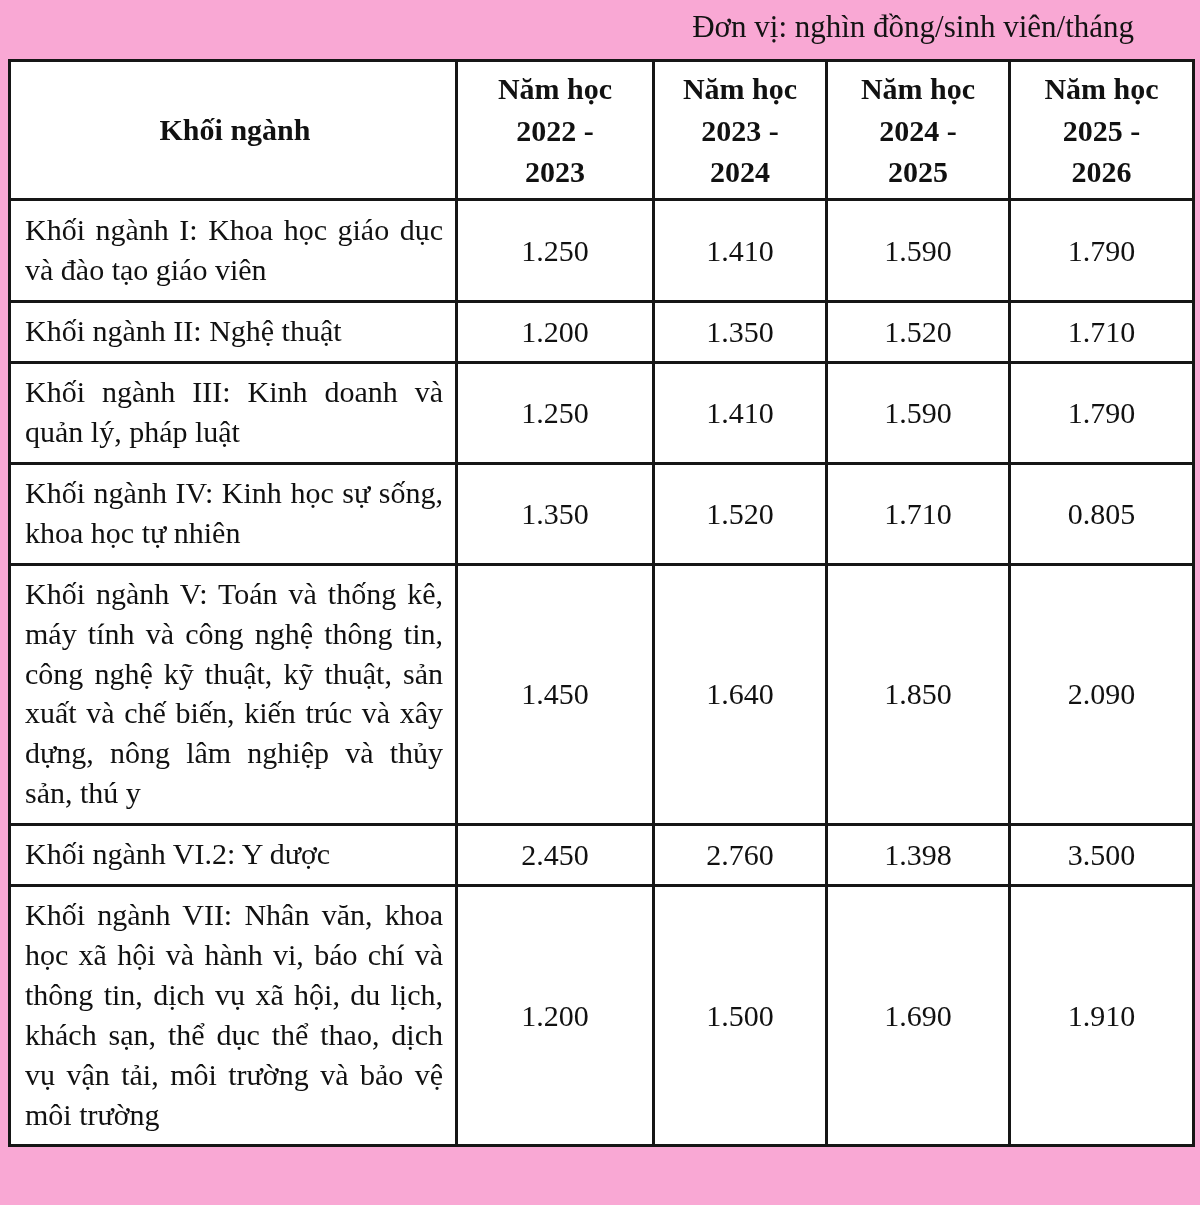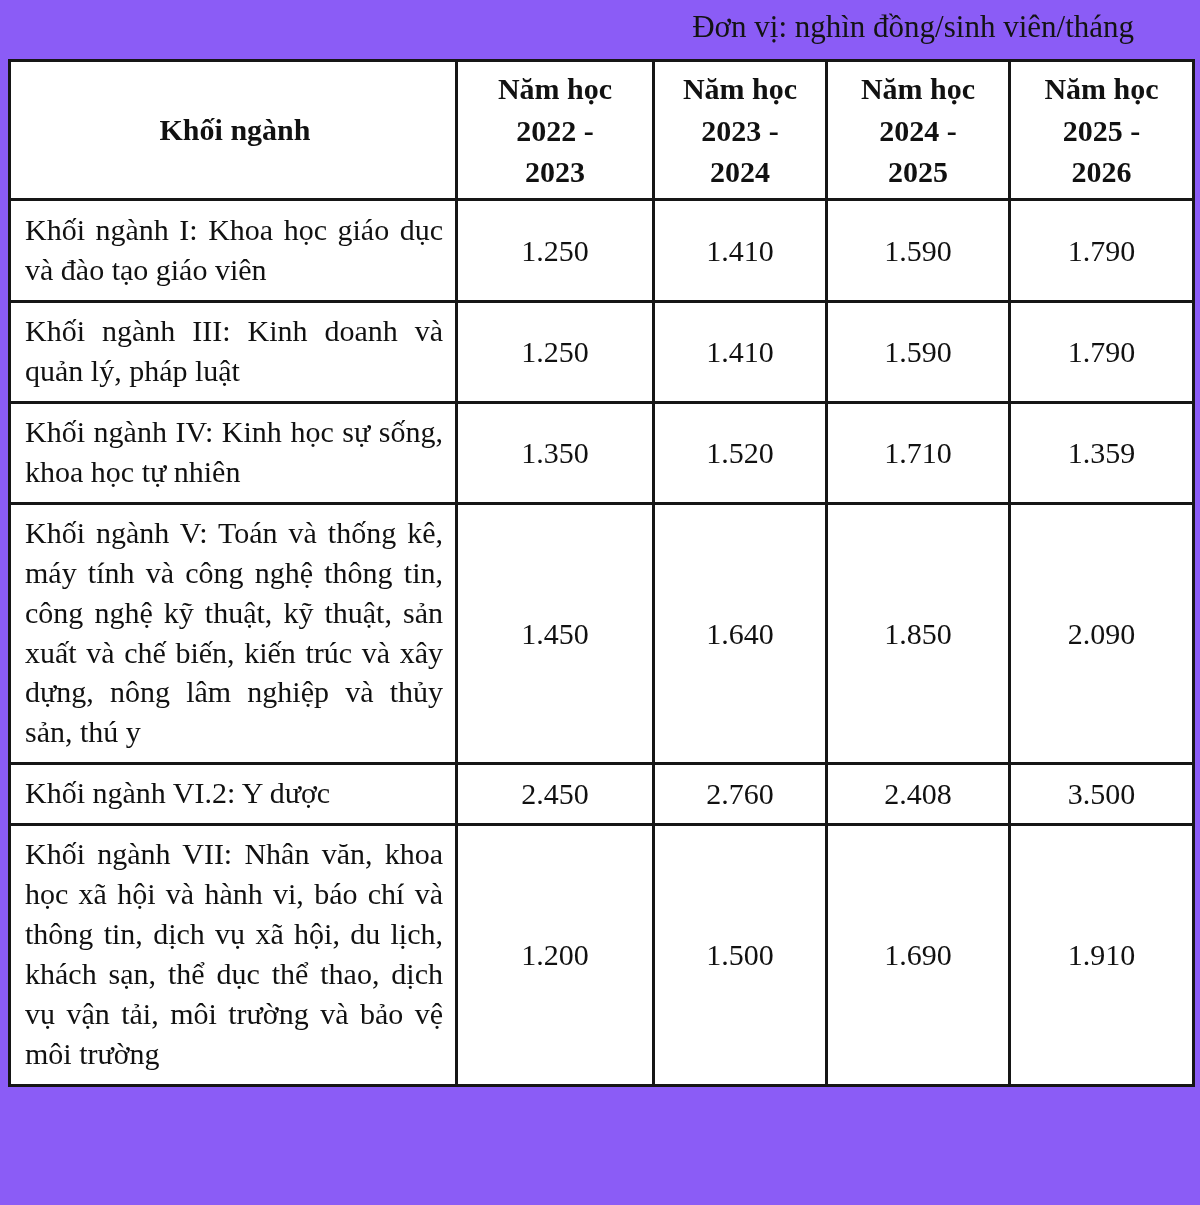--- a/index.html
+++ b/index.html
@@ -6,21 +6,21 @@
     margin: 0;
     padding: 0;
     background: #ffffff;
     font-family: "Liberation Serif", "DejaVu Serif", serif;
     color: #111111;
   }
   .page {
     width: 1200px;
     height: 1205px;
     box-sizing: border-box;
-    background: #8b5cf6;
+    background: #f9a8d4;
     padding-top: 8px;
   }
   .caption {
     text-align: right;
     padding-right: 66px;
     font-size: 31px;
     line-height: 1.2;
     margin-bottom: 14px;
     color: #131313;
   }
@@ -105,46 +105,53 @@
       </tr>
     </thead>
     <tbody>
       <tr class="r-tall">
         <td class="label-cell">Khối ngành I: Khoa học giáo dục và đào tạo giáo viên</td>
         <td class="num-cell">1.250</td>
         <td class="num-cell">1.410</td>
         <td class="num-cell">1.590</td>
         <td class="num-cell">1.790</td>
       </tr>
+      <tr class="r-short">
+        <td class="label-cell">Khối ngành II: Nghệ thuật</td>
+        <td class="num-cell">1.200</td>
+        <td class="num-cell">1.350</td>
+        <td class="num-cell">1.520</td>
+        <td class="num-cell">1.710</td>
+      </tr>
       <tr class="r-med">
         <td class="label-cell">Khối ngành III: Kinh doanh và quản lý, pháp luật</td>
         <td class="num-cell">1.250</td>
         <td class="num-cell">1.410</td>
         <td class="num-cell">1.590</td>
         <td class="num-cell">1.790</td>
       </tr>
       <tr class="r-med">
         <td class="label-cell">Khối ngành IV: Kinh học sự sống, khoa học tự nhiên</td>
         <td class="num-cell">1.350</td>
         <td class="num-cell">1.520</td>
         <td class="num-cell">1.710</td>
-        <td class="num-cell">1.359</td>
+        <td class="num-cell">0.805</td>
       </tr>
       <tr>
         <td class="label-cell">Khối ngành V: Toán và thống kê, máy tính và công nghệ thông tin, công nghệ kỹ thuật, kỹ thuật, sản xuất và chế biến, kiến trúc và xây dựng, nông lâm nghiệp và thủy sản, thú y</td>
         <td class="num-cell">1.450</td>
         <td class="num-cell">1.640</td>
         <td class="num-cell">1.850</td>
         <td class="num-cell">2.090</td>
       </tr>
       <tr class="r-short">
         <td class="label-cell">Khối ngành VI.2: Y dược</td>
         <td class="num-cell">2.450</td>
         <td class="num-cell">2.760</td>
-        <td class="num-cell">2.408</td>
+        <td class="num-cell">1.398</td>
         <td class="num-cell">3.500</td>
       </tr>
       <tr>
         <td class="label-cell">Khối ngành VII: Nhân văn, khoa học xã hội và hành vi, báo chí và thông tin, dịch vụ xã hội, du lịch, khách sạn, thể dục thể thao, dịch vụ vận tải, môi trường và bảo vệ môi trường</td>
         <td class="num-cell">1.200</td>
         <td class="num-cell">1.500</td>
         <td class="num-cell">1.690</td>
         <td class="num-cell">1.910</td>
       </tr>
     </tbody>

